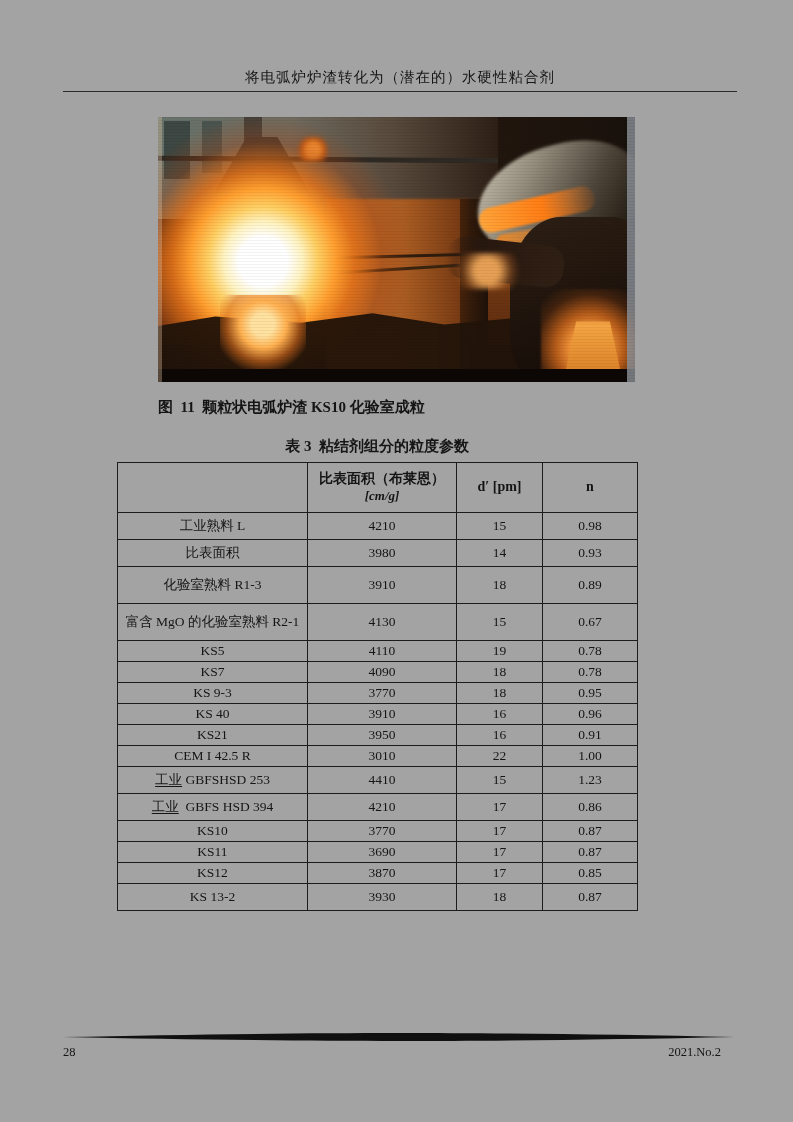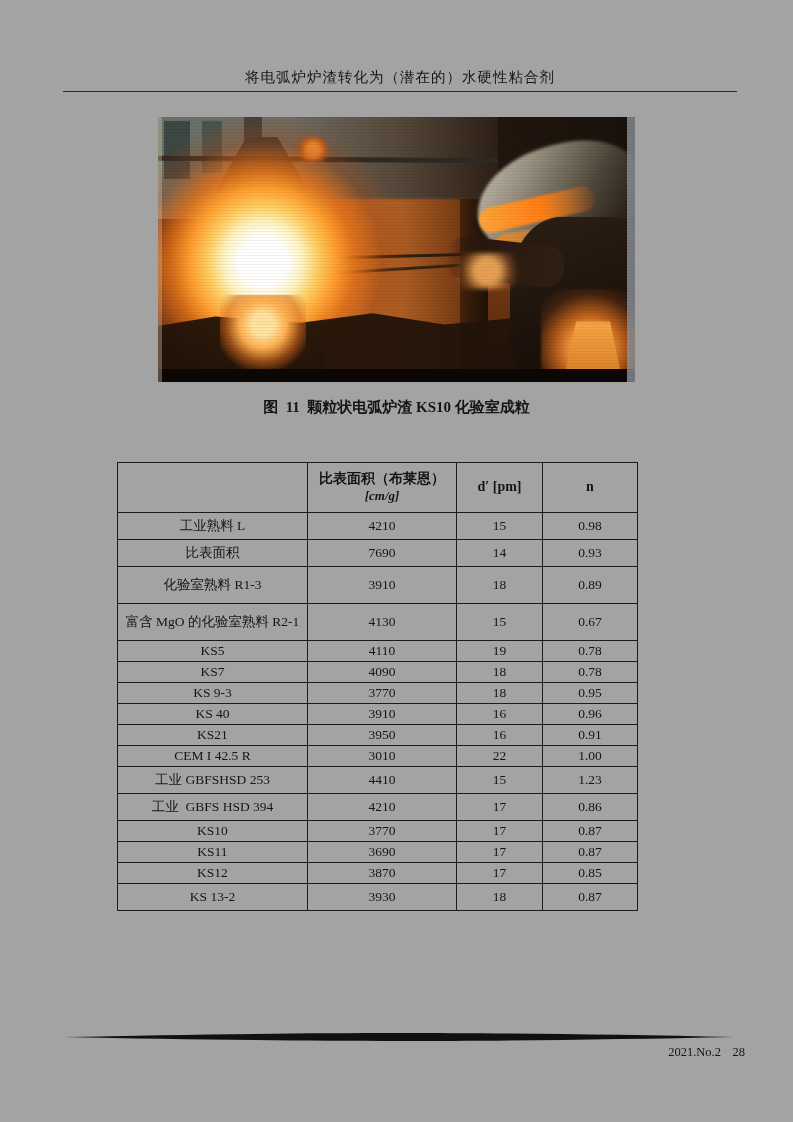--- a/index.html
+++ b/index.html
@@ -68,44 +68,44 @@
   .ph-brcol   { left:405px; top:204px; width:60px; height:62px; filter:blur(2px);
                 background:linear-gradient(180deg,#f7a845,#d67a22);
                 clip-path:polygon(22% 0,78% 0,100% 100%,0 100%); }
   .ph-bottom  { left:0; top:252px; width:477px; height:13px; background:#0c0704; }
   .ph-ledge   { left:0; top:0; width:4px; height:265px; background:rgba(235,200,170,.35); }
   .ph-redge   { left:469px; top:0; width:8px; height:265px; background:#8d939b; opacity:.8; }
   .ph-scan    { left:0; top:0; width:477px; height:265px;
                 background:repeating-linear-gradient(0deg, rgba(0,0,0,.05) 0 1px, rgba(0,0,0,0) 1px 3px); }
 
   
-  .fig-caption { position:absolute; top:398px; left:158px; width:477px; text-align:center;
+  .fig-caption { position:absolute; top:398px; left:158px; width:477px; 
                  font-size:15px; font-weight:600; white-space:pre-wrap; }
   .tbl-caption { position:absolute; top:437px; left:117px; width:520px; text-align:center;
                  font-size:15px; font-weight:600; white-space:pre-wrap; }
 
   
   table.ptable { position:absolute; left:117px; top:462px; width:520px;
                  border-collapse:collapse; table-layout:fixed; }
   .ptable col.c1 { width:190px; } .ptable col.c2 { width:149px; }
   .ptable col.c3 { width:86px; }  .ptable col.c4 { width:95px; }
   .ptable th, .ptable td { border:1.6px solid #1c1c1c; text-align:center; vertical-align:middle;
                  font-size:13.5px; padding:0 2px; }
   .ptable th { font-weight:bold; font-size:14px; height:50px; line-height:1.3; }
   .ptable th .sub { font-size:13px;font-style:italic; }
   .ptable tr.r-sm  td { height:21px; }
   .ptable tr.r-med td { height:27px; }
   .ptable tr.r-tall td { height:37px; }
   .ptable td.name { white-space:pre-wrap; }
-  .ptable .u { text-underline-offset:2px; }
+  .ptable .u { text-decoration:underline; text-underline-offset:2px; }
 
   
   .footer-rule { position:absolute; left:63px; top:1032px; width:672px; height:10px; }
   .footer-text { position:absolute; left:63px; top:1045px; width:674px; height:18px; font-size:12.5px; }
-  .footer-page { position:absolute; left:8px; width:100%; text-align:right; }
+  .footer-page { position:absolute; left:0; width:100%; text-align:left; }
   .footer-issue { position:absolute; right:16px; }
 </style>
 </head>
 <body>
 
 <div class="page">
 
   <div class="header-title">将电弧炉炉渣转化为（潜在的）水硬性粘合剂</div>
   <div class="header-rule"></div>
 
@@ -134,20 +134,21 @@
     <div class="ph ph-hands"></div>
     <div class="ph ph-brglow"></div>
     <div class="ph ph-brcol"></div>
     <div class="ph ph-bottom"></div>
     <div class="ph ph-ledge"></div>
     <div class="ph ph-redge"></div>
     <div class="ph ph-scan"></div>
   </figure>
 
   <div class="fig-caption">图  11  颗粒状电弧炉渣 KS10 化验室成粒</div>
+  <div class="tbl-caption">表 3  粘结剂组分的粒度参数</div>
 
   <table class="ptable">
     <colgroup>
         <col class="c1">
         <col class="c2">
         <col class="c3">
         <col class="c4">
       </colgroup>
     <thead>
       <tr>
@@ -162,21 +163,21 @@
     </thead>
     <tbody>
       <tr class="r-med">
         <td class="name"><span class="u"></span><span>工业熟料 L</span></td>
         <td>4210</td>
         <td>15</td>
         <td>0.98</td>
       </tr>
       <tr class="r-med">
         <td class="name"><span class="u"></span><span>比表面积</span></td>
-        <td>7690</td>
+        <td>3980</td>
         <td>14</td>
         <td>0.93</td>
       </tr>
       <tr class="r-tall">
         <td class="name"><span class="u"></span><span>化验室熟料 R1-3</span></td>
         <td>3910</td>
         <td>18</td>
         <td>0.89</td>
       </tr>
       <tr class="r-tall">

